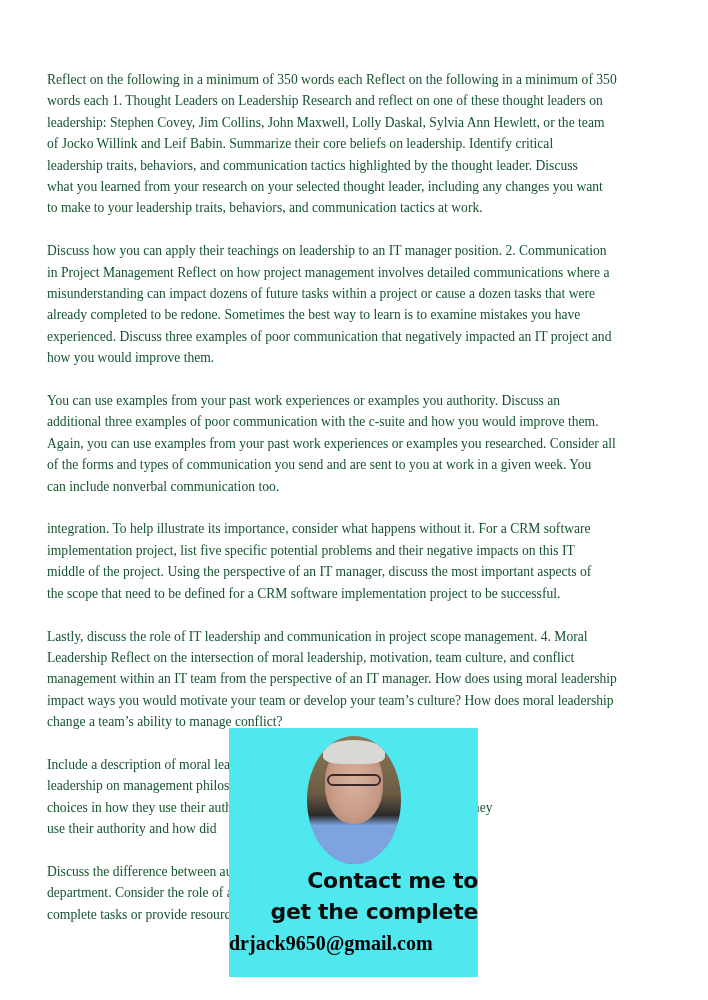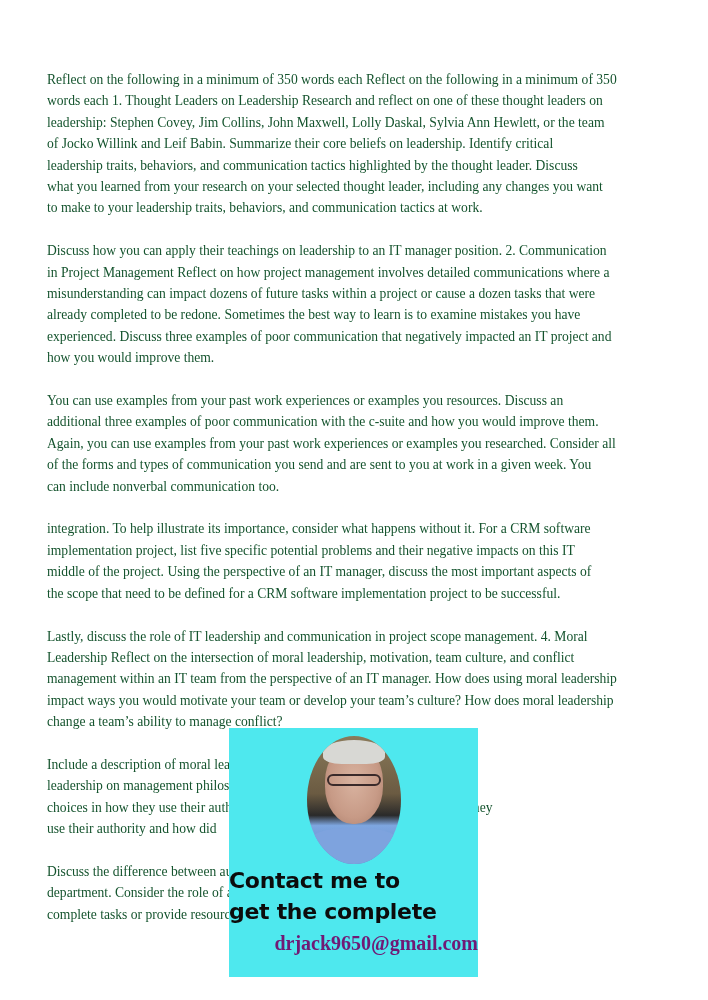--- a/index.html
+++ b/index.html
@@ -31,30 +31,30 @@
     }
     .glasses {
       position: absolute; left: 20px; top: 38px; width: 54px; height: 12px;
       border: 2px solid #3a2a2a; border-radius: 6px; box-sizing: border-box;
     }
     .shirt {
       position: absolute; left: 0; top: 92px; width: 94px; height: 40px;
       background: #7ea3de; border-radius: 40% 40% 0 0;
     }
     .promo-line1, .promo-line2 {
-      position: absolute; left: 0; width: 249px; text-align: left;
+      position: absolute; left: 0; width: 249px; text-align: right;
       font-family: "DejaVu Sans", "Liberation Sans", sans-serif; font-weight: bold;
       font-size: 22px; color: #0c0c0c; letter-spacing: -0.3px;
     }
     .promo-line1 { top: 140px; }
     .promo-line2 { top: 171px; }
     .promo-email {
-      position: absolute; left: 0; top: 204px; width: 249px; text-align: right;
+      position: absolute; left: 0; top: 204px; width: 249px; text-align: left;
       font-family: "Liberation Serif", "DejaVu Serif", serif; font-weight: bold;
-      font-size: 20px; color: #701a75;
+      font-size: 20px; color: #000000;
     }
   </style>
 </head>
 <body>
 
 <div class="page">
   <p class="para">
     <span class="line">Reflect on the following in a minimum of 350 words each Reflect on the following in a minimum of 350</span>
     <span class="line">words each 1. Thought Leaders on Leadership Research and reflect on one of these thought leaders on</span>
     <span class="line">leadership: Stephen Covey, Jim Collins, John Maxwell, Lolly Daskal, Sylvia Ann Hewlett, or the team</span>
@@ -65,21 +65,21 @@
   </p>
   <p class="para">
     <span class="line">Discuss how you can apply their teachings on leadership to an IT manager position. 2. Communication</span>
     <span class="line">in Project Management Reflect on how project management involves detailed communications where a</span>
     <span class="line">misunderstanding can impact dozens of future tasks within a project or cause a dozen tasks that were</span>
     <span class="line">already completed to be redone. Sometimes the best way to learn is to examine mistakes you have</span>
     <span class="line">experienced. Discuss three examples of poor communication that negatively impacted an IT project and</span>
     <span class="line">how you would improve them.</span>
   </p>
   <p class="para">
-    <span class="line">You can use examples from your past work experiences or examples you resources. Discuss an</span>
+    <span class="line">You can use examples from your past work experiences or examples you authority. Discuss an</span>
     <span class="line">additional three examples of poor communication with the c-suite and how you would improve them.</span>
     <span class="line">Again, you can use examples from your past work experiences or examples you researched. Consider all</span>
     <span class="line">of the forms and types of communication you send and are sent to you at work in a given week. You</span>
     <span class="line">can include nonverbal communication too.</span>
   </p>
   <p class="para">
     <span class="line">integration. To help illustrate its importance, consider what happens without it. For a CRM software</span>
     <span class="line">implementation project, list five specific potential problems and their negative impacts on this IT</span>
     <span class="line">middle of the project. Using the perspective of an IT manager, discuss the most important aspects of</span>
     <span class="line">the scope that need to be defined for a CRM software implementation project to be successful.</span>

